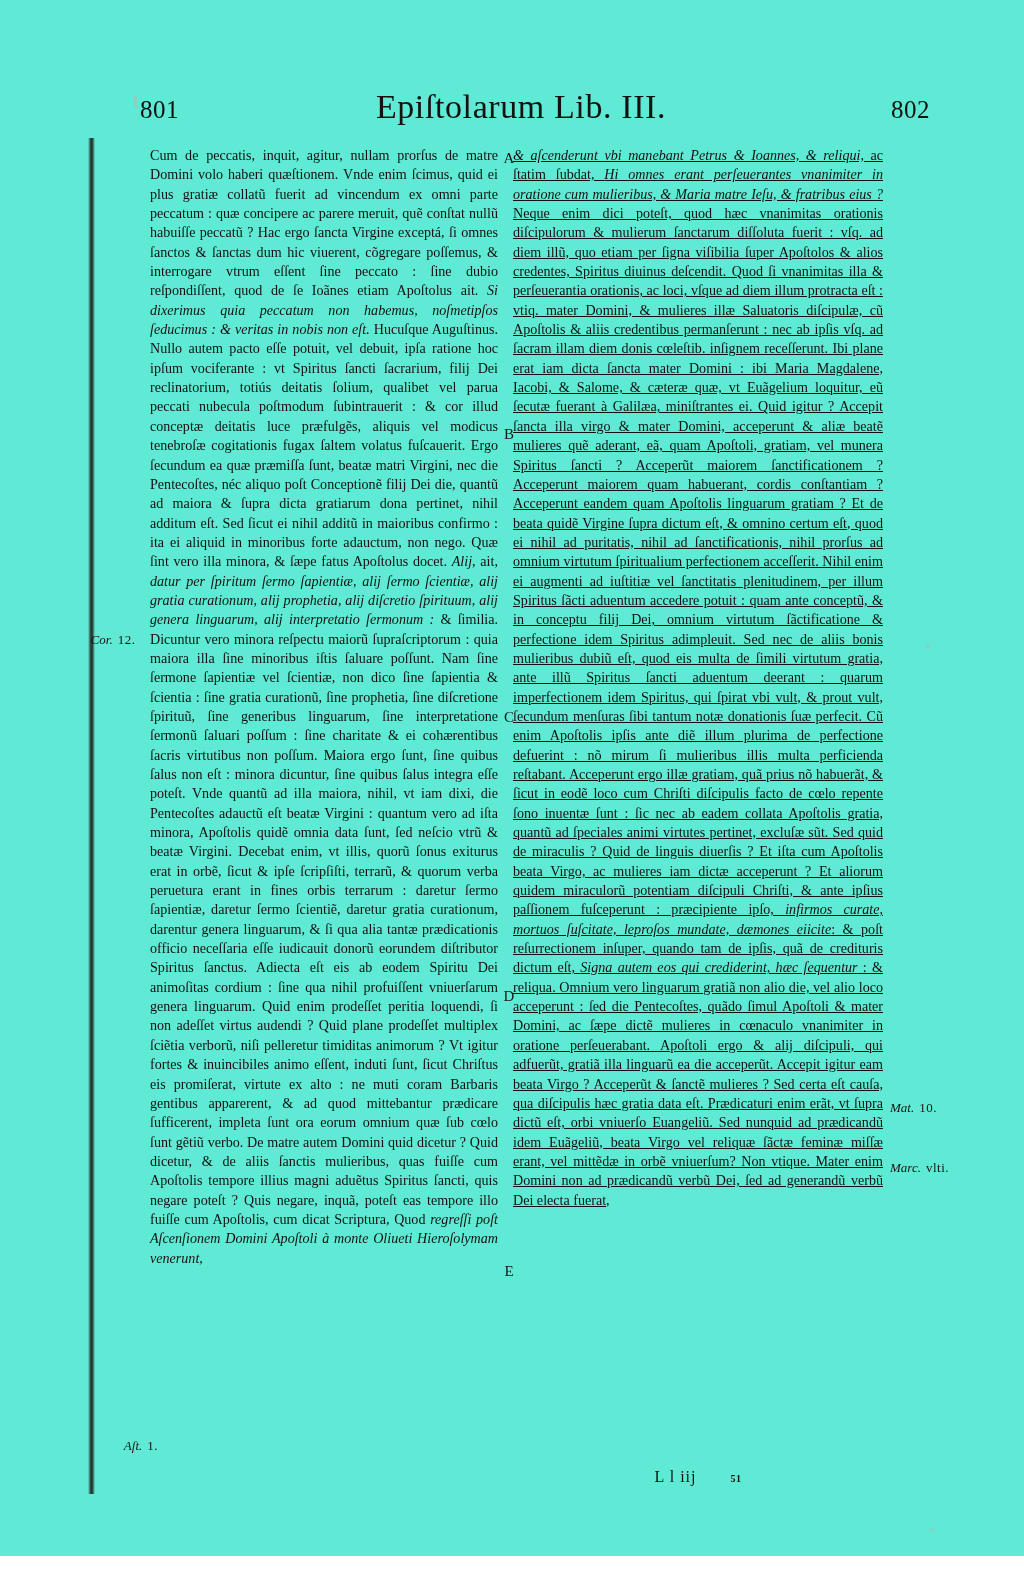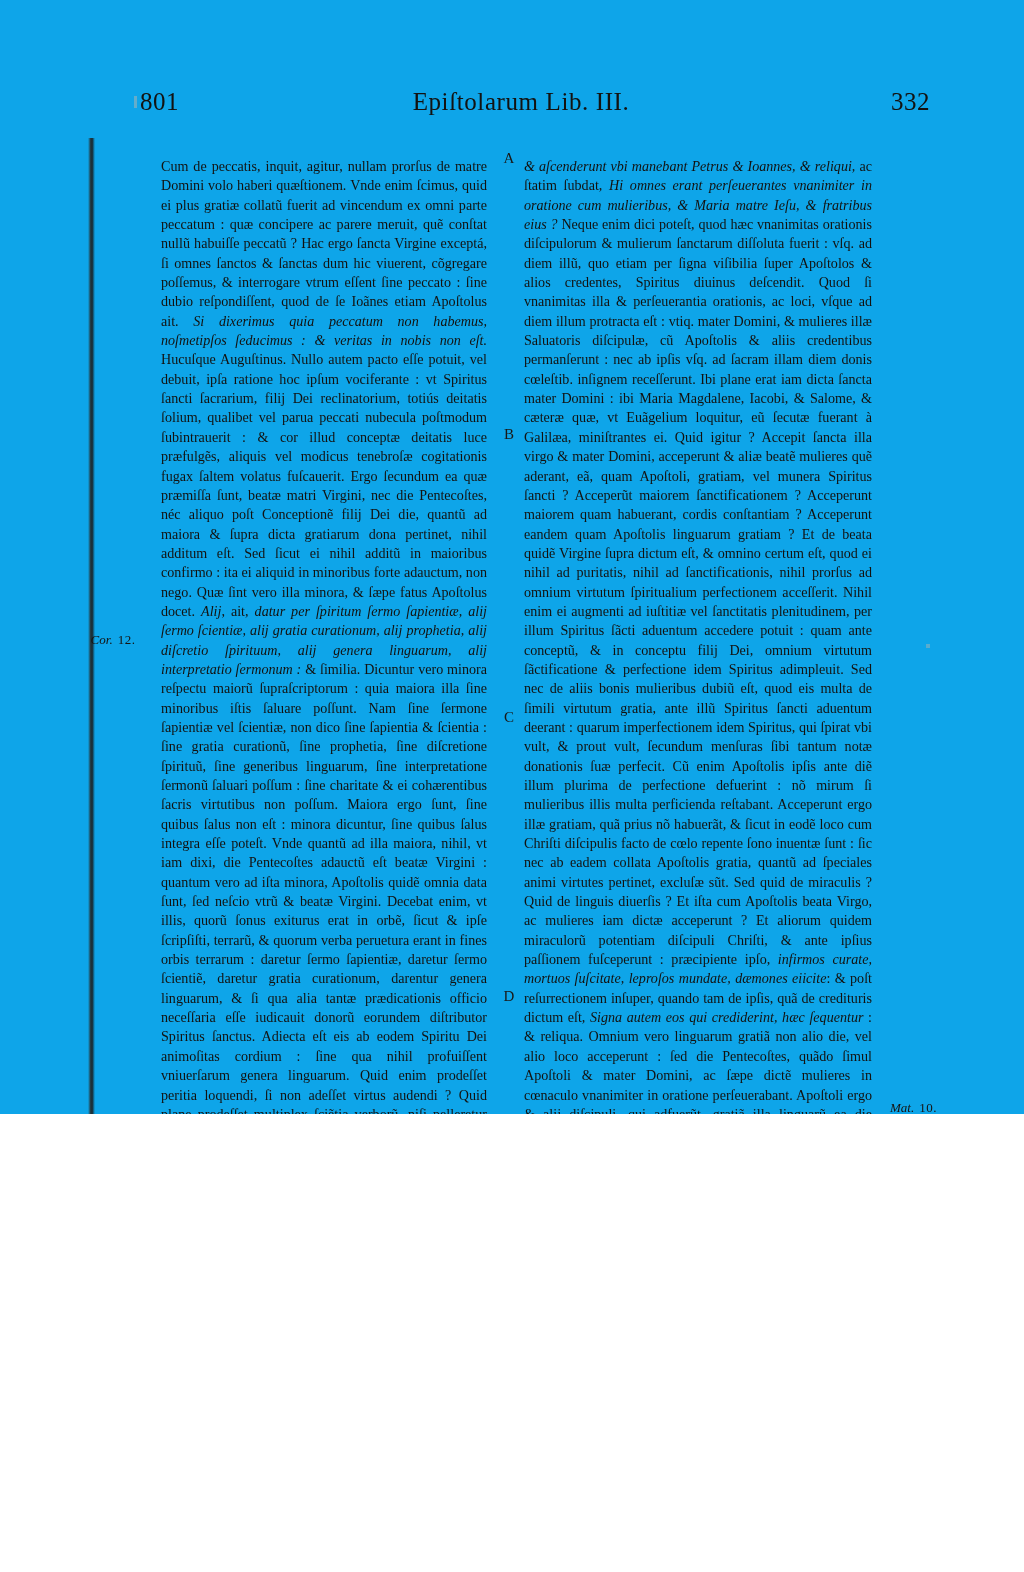--- a/index.html
+++ b/index.html
@@ -4,22 +4,22 @@
 <title>Epistolarum Lib. III. — 801/802</title>
 <style>
   html, body {
     margin: 0;
     padding: 0;
     background: #ffffff;
   }
   .page {
     position: relative;
     width: 1024px;
-    height: 1114px;
-    background: #0ea5e9;
+    height: 1556px;
+    background: #5eead4;
     overflow: hidden;
     font-family: "Liberation Serif", "DejaVu Serif", serif;
     color: #131210;
   }
 
   
   .binding-shadow {
     position: absolute;
     left: 88px;
     top: 138px;
@@ -46,21 +46,21 @@
     height: 34px;
     display: flex;
     align-items: baseline;
     justify-content: space-between;
   }
   .folio {
     font-size: 25px;
     letter-spacing: .5px;
   }
   .head-title {
-    font-size: 25px;
+    font-size: 34px;
     letter-spacing: .6px;
     margin-left: -28px;
   }
 
   
   .columns {
     position: absolute;
     left: 150px;
     top: 146px;
     width: 733px;
@@ -70,23 +70,23 @@
     position: absolute;
     top: 0;
     width: 348px;
     font-size: 14.1px;
     line-height: 19.35px;
     text-align: justify;
     text-justify: inter-word;
     hyphens: none;
   }
   .col-left  { left: 0; }
-  .col-right { left: 363px; width: 370px; }
+  .col-right { left: 363px; width: 370px; text-decoration: underline; }
   .col p {
-    margin: 11px;
+    margin: 0;
     text-indent: 0;
   }
   .col i, .col em { font-style: italic; }
 
   
   .gutter-letter {
     position: absolute;
     font-size: 15px;
     font-family: "Liberation Serif", "DejaVu Serif", serif;
     color: #1a1816;
@@ -136,21 +136,21 @@
 <div class="page">
 
   <div class="binding-shadow"></div>
   <div class="edge-speck" style="left:134px; top:96px; width:3px; height:12px; opacity:.5;"></div>
   <div class="edge-speck" style="left:926px; top:644px; width:4px; height:4px; opacity:.45;"></div>
   <div class="edge-speck" style="left:930px; top:1528px; width:4px; height:4px; opacity:.4;"></div>
 
   <div class="running-head">
     <span class="folio">801</span>
     <span class="head-title">Epiſtolarum Lib. III.</span>
-    <span class="folio">332</span>
+    <span class="folio">802</span>
   </div>
 
   <div class="columns">
     <div class="col col-left">
       <p>Cum de peccatis, inquit, agitur, nullam prorſus de matre Domini volo haberi quæſtionem. Vnde enim ſcimus, quid ei plus gratiæ collatũ fuerit ad vincendum ex omni parte peccatum : quæ concipere ac parere meruit, quẽ conſtat nullũ habuiſſe peccatũ ? Hac ergo ſancta Virgine exceptá, ſi omnes ſanctos &amp; ſanctas dum hic viuerent, cõgregare poſſemus, &amp; interrogare vtrum eſſent ſine peccato : ſine dubio reſpondiſſent, quod de ſe Ioãnes etiam Apoſtolus ait. <i>Si dixerimus quia peccatum non habemus, noſmetipſos ſeducimus : &amp; veritas in nobis non eſt.</i> Hucuſque Auguſtinus. Nullo autem pacto eſſe potuit, vel debuit, ipſa ratione hoc ipſum vociferante : vt Spiritus ſancti ſacrarium, filij Dei reclinatorium, totiús deitatis ſolium, qualibet vel parua peccati nubecula poſtmodum ſubintrauerit : &amp; cor illud conceptæ deitatis luce præfulgẽs, aliquis vel modicus tenebroſæ cogitationis fugax ſaltem volatus fuſcauerit. Ergo ſecundum ea quæ præmiſſa ſunt, beatæ matri Virgini, nec die Pentecoſtes, néc aliquo poſt Conceptionẽ filij Dei die, quantũ ad maiora &amp; ſupra dicta gratiarum dona pertinet, nihil additum eſt. Sed ſicut ei nihil additũ in maioribus confirmo : ita ei aliquid in minoribus forte adauctum, non nego. Quæ ſint vero illa minora, &amp; ſæpe fatus Apoſtolus docet. <i>Alij</i>, ait, <i>datur per ſpiritum ſermo ſapientiæ, alij ſermo ſcientiæ, alij gratia curationum, alij prophetia, alij diſcretio ſpirituum, alij genera linguarum, alij interpretatio ſermonum :</i> &amp; ſimilia. Dicuntur vero minora reſpectu maiorũ ſupraſcriptorum : quia maiora illa ſine minoribus iſtis ſaluare poſſunt. Nam ſine ſermone ſapientiæ vel ſcientiæ, non dico ſine ſapientia &amp; ſcientia : ſine gratia curationũ, ſine prophetia, ſine diſcretione ſpirituũ, ſine generibus linguarum, ſine interpretatione ſermonũ ſaluari poſſum : ſine charitate &amp; ei cohærentibus ſacris virtutibus non poſſum. Maiora ergo ſunt, ſine quibus ſalus non eſt : minora dicuntur, ſine quibus ſalus integra eſſe poteſt. Vnde quantũ ad illa maiora, nihil, vt iam dixi, die Pentecoſtes adauctũ eſt beatæ Virgini : quantum vero ad iſta minora, Apoſtolis quidẽ omnia data ſunt, ſed neſcio vtrũ &amp; beatæ Virgini. Decebat enim, vt illis, quorũ ſonus exiturus erat in orbẽ, ſicut &amp; ipſe ſcripſiſti, terrarũ, &amp; quorum verba peruetura erant in fines orbis terrarum : daretur ſermo ſapientiæ, daretur ſermo ſcientiẽ, daretur gratia curationum, darentur genera linguarum, &amp; ſi qua alia tantæ prædicationis officio neceſſaria eſſe iudicauit donorũ eorundem diſtributor Spiritus ſanctus. Adiecta eſt eis ab eodem Spiritu Dei animoſitas cordium : ſine qua nihil profuiſſent vniuerſarum genera linguarum. Quid enim prodeſſet peritia loquendi, ſi non adeſſet virtus audendi ? Quid plane prodeſſet multiplex ſciẽtia verborũ, niſi pelleretur timiditas animorum ? Vt igitur fortes &amp; inuincibiles animo eſſent, induti ſunt, ſicut Chriſtus eis promiſerat, virtute ex alto : ne muti coram Barbaris gentibus apparerent, &amp; ad quod mittebantur prædicare ſufficerent, impleta ſunt ora eorum omnium quæ ſub cœlo ſunt gẽtiũ verbo. De matre autem Domini quid dicetur ? Quid dicetur, &amp; de aliis ſanctis mulieribus, quas fuiſſe cum Apoſtolis tempore illius magni aduẽtus Spiritus ſancti, quis negare poteſt ? Quis negare, inquã, poteſt eas tempore illo fuiſſe cum Apoſtolis, cum dicat Scriptura, Quod <i>regreſſi poſt Aſcenſionem Domini Apoſtoli à monte Oliueti Hieroſolymam venerunt,</i></p>
     </div>
     <div class="col col-right">
       <p><i>&amp; aſcenderunt vbi manebant Petrus &amp; Ioannes, &amp; reliqui,</i> ac ſtatim ſubdat, <i>Hi omnes erant perſeuerantes vnanimiter in oratione cum mulieribus, &amp; Maria matre Ieſu, &amp; fratribus eius ?</i> Neque enim dici poteſt, quod hæc vnanimitas orationis diſcipulorum &amp; mulierum ſanctarum diſſoluta fuerit : vſq. ad diem illũ, quo etiam per ſigna viſibilia ſuper Apoſtolos &amp; alios credentes, Spiritus diuinus deſcendit. Quod ſi vnanimitas illa &amp; perſeuerantia orationis, ac loci, vſque ad diem illum protracta eſt : vtiq. mater Domini, &amp; mulieres illæ Saluatoris diſcipulæ, cũ Apoſtolis &amp; aliis credentibus permanſerunt : nec ab ipſis vſq. ad ſacram illam diem donis cœleſtib. inſignem receſſerunt. Ibi plane erat iam dicta ſancta mater Domini : ibi Maria Magdalene, Iacobi, &amp; Salome, &amp; cæteræ quæ, vt Euãgelium loquitur, eũ ſecutæ fuerant à Galilæa, miniſtrantes ei. Quid igitur ? Accepit ſancta illa virgo &amp; mater Domini, acceperunt &amp; aliæ beatẽ mulieres quẽ aderant, eã, quam Apoſtoli, gratiam, vel munera Spiritus ſancti ? Acceperũt maiorem ſanctificationem ? Acceperunt maiorem quam habuerant, cordis conſtantiam ? Acceperunt eandem quam Apoſtolis linguarum gratiam ? Et de beata quidẽ Virgine ſupra dictum eſt, &amp; omnino certum eſt, quod ei nihil ad puritatis, nihil ad ſanctificationis, nihil prorſus ad omnium virtutum ſpiritualium perfectionem acceſſerit. Nihil enim ei augmenti ad iuſtitiæ vel ſanctitatis plenitudinem, per illum Spiritus ſãcti aduentum accedere potuit : quam ante conceptũ, &amp; in conceptu filij Dei, omnium virtutum ſãctificatione &amp; perfectione idem Spiritus adimpleuit. Sed nec de aliis bonis mulieribus dubiũ eſt, quod eis multa de ſimili virtutum gratia, ante illũ Spiritus ſancti aduentum deerant : quarum imperfectionem idem Spiritus, qui ſpirat vbi vult, &amp; prout vult, ſecundum menſuras ſibi tantum notæ donationis ſuæ perfecit. Cũ enim Apoſtolis ipſis ante diẽ illum plurima de perfectione defuerint : nõ mirum ſi mulieribus illis multa perficienda reſtabant. Acceperunt ergo illæ gratiam, quã prius nõ habuerãt, &amp; ſicut in eodẽ loco cum Chriſti diſcipulis facto de cœlo repente ſono inuentæ ſunt : ſic nec ab eadem collata Apoſtolis gratia, quantũ ad ſpeciales animi virtutes pertinet, excluſæ sũt. Sed quid de miraculis ? Quid de linguis diuerſis ? Et iſta cum Apoſtolis beata Virgo, ac mulieres iam dictæ acceperunt ? Et aliorum quidem miraculorũ potentiam diſcipuli Chriſti, &amp; ante ipſius paſſionem fuſceperunt : præcipiente ipſo, <i>infirmos curate, mortuos ſuſcitate, leproſos mundate, dæmones eiicite</i>: &amp; poſt reſurrectionem inſuper, quando tam de ipſis, quã de credituris dictum eſt, <i>Signa autem eos qui crediderint, hæc ſequentur</i> : &amp; reliqua. Omnium vero linguarum gratiã non alio die, vel alio loco acceperunt : ſed die Pentecoſtes, quãdo ſimul Apoſtoli &amp; mater Domini, ac ſæpe dictẽ mulieres in cœnaculo vnanimiter in oratione perſeuerabant. Apoſtoli ergo &amp; alij diſcipuli, qui adfuerũt, gratiã illa linguarũ ea die acceperũt. Accepit igitur eam beata Virgo ? Acceperũt &amp; ſanctẽ mulieres ? Sed certa eſt cauſa, qua diſcipulis hæc gratia data eſt. Prædicaturi enim erãt, vt ſupra dictũ eſt, orbi vniuerſo Euangeliũ. Sed nunquid ad prædicandũ idem Euãgeliũ, beata Virgo vel reliquæ ſãctæ feminæ miſſæ erant, vel mittẽdæ in orbẽ vniuerſum? Non vtique. Mater enim Domini non ad prædicandũ verbũ Dei, ſed ad generandũ verbũ Dei electa fuerat,</p>
     </div>
   </div>

